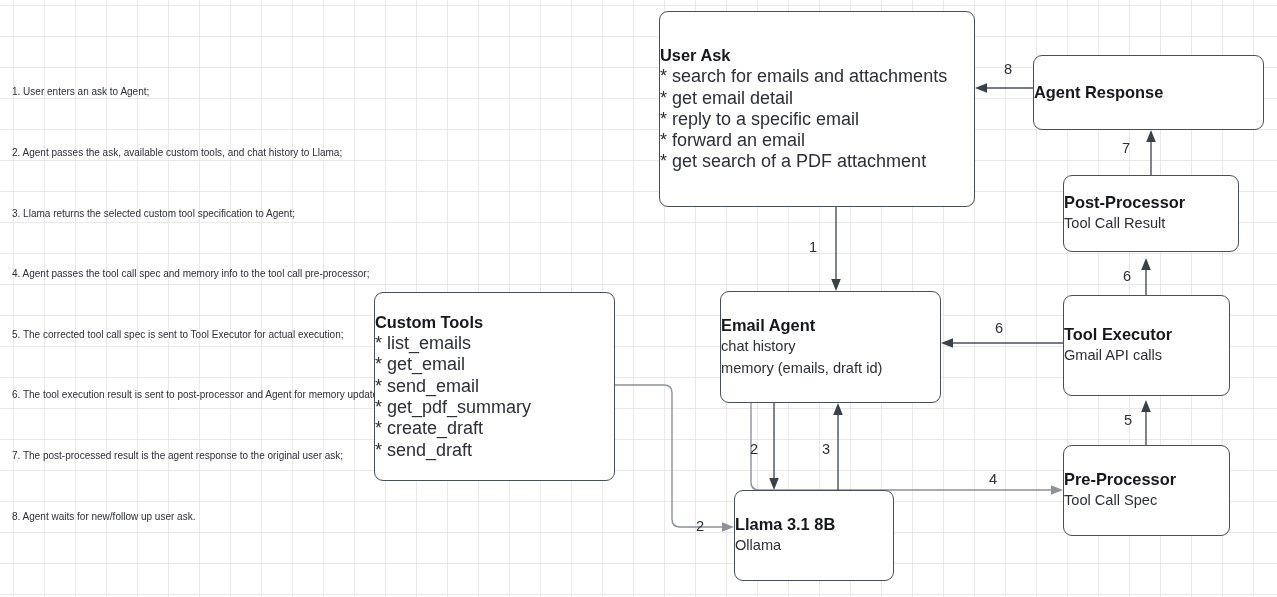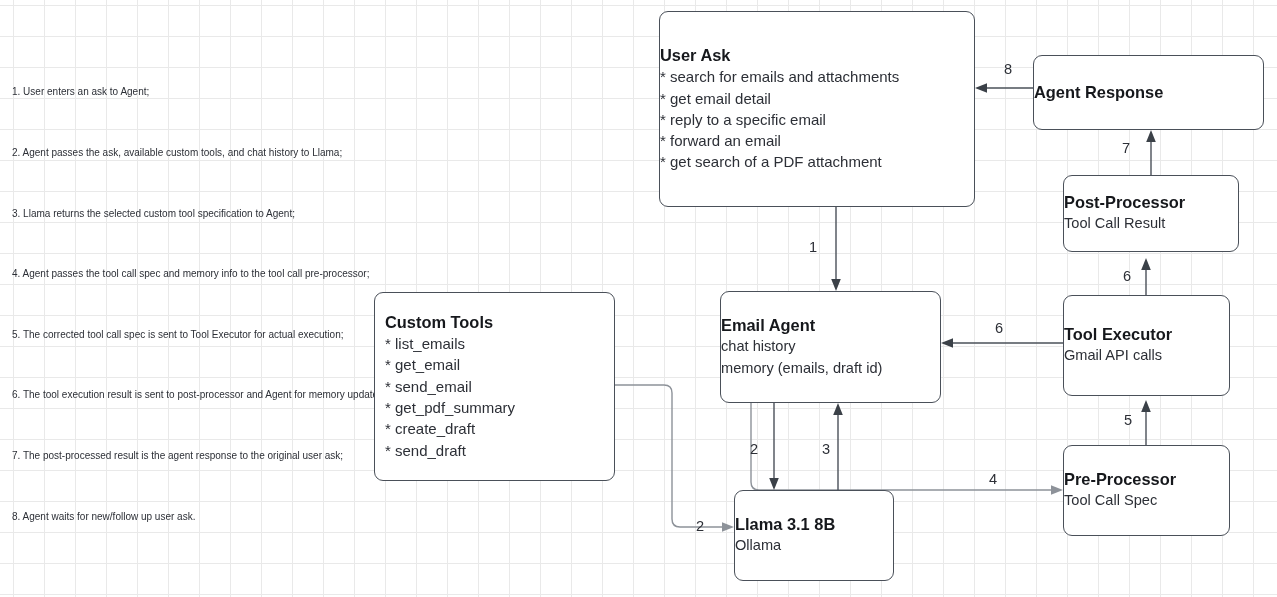--- a/index.html
+++ b/index.html
@@ -39,29 +39,29 @@
     color:#1b1d21;
   }
   .node .title{
     font-weight:bold;font-size:16.4px;line-height:21px;
     color:#16181c;
   }
   .node .sub{
     font-size:14.6px;line-height:21.2px;color:#2c2f36;
   }
   .node .list{
-    font-size:15px;line-height:21.3px;color:#2c2f36;
+    font-size:18px;line-height:21.3px;color:#2c2f36;
   }
   #n-userask{left:659px;top:11px;width:316px;height:196px;}
   #n-agentresp{left:1033px;top:55px;width:231px;height:75px;}
   #n-post{left:1063px;top:175px;width:176px;height:77px;}
   #n-exec{left:1063px;top:295px;width:167px;height:101px;}
   #n-pre{left:1063px;top:445px;width:167px;height:91px;}
   #n-agent{left:720px;top:291px;width:221px;height:112px;}
-  #n-tools{left:374px;top:292px;width:241px;height:189px;padding-left:10px;}
+  #n-tools{left:374px;top:292px;width:241px;height:189px;}
   #n-llama{left:734px;top:490px;width:160px;height:91px;}
   
   #edges{position:absolute;left:0;top:0;width:1277px;height:597px;}
   .edge{fill:none;stroke:#4a5059;stroke-width:1.4px;}
   .edge-light{fill:none;stroke:#8d9299;stroke-width:1.4px;}
   .ahead{fill:#3b4148;}
   .ahead-light{fill:#8d9299;}
   .elabel{
     position:absolute;font-size:14.6px;color:#2c2f36;
     font-family:"Liberation Sans", sans-serif;

